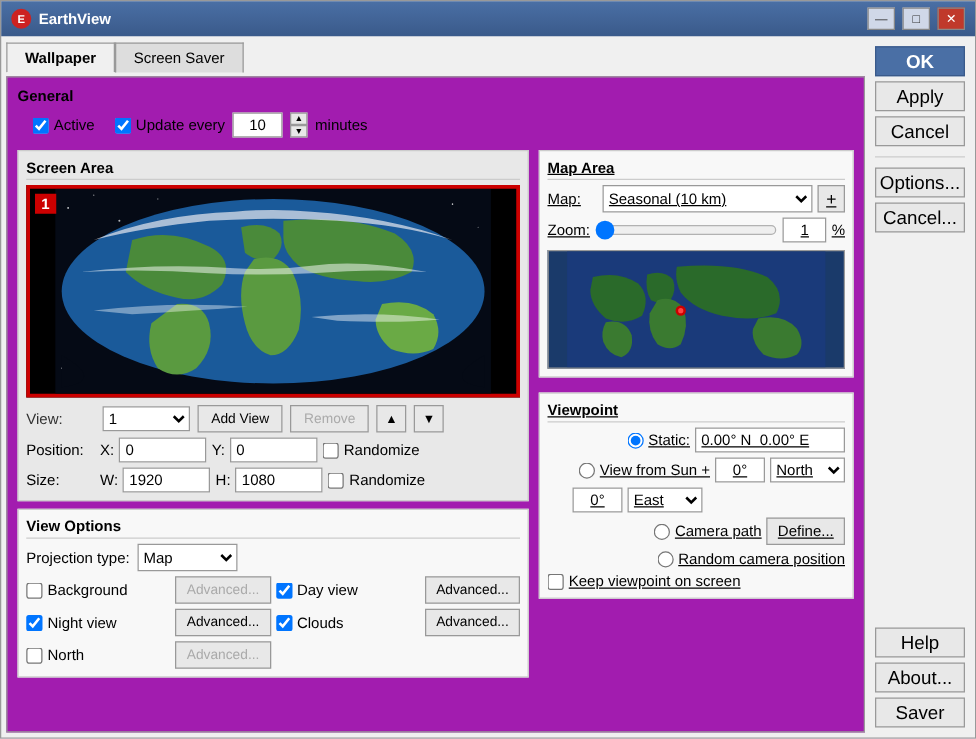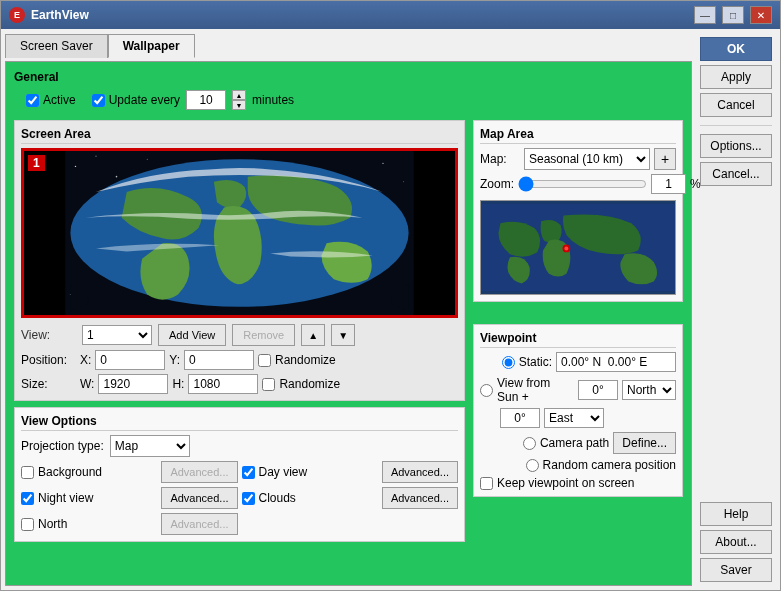--- a/index.html
+++ b/index.html
@@ -13,36 +13,36 @@
 
     .content { display: flex; flex: 1; padding: 4px; gap: 4px; }
     .main-panel { flex: 1; display: flex; flex-direction: column; gap: 4px; }
     .right-panel { width: 80px; display: flex; flex-direction: column; gap: 4px; padding: 4px; }
 
     
     .tabs { display: flex; gap: 0; }
     .tab { padding: 4px 14px; border: 1px solid #999; background: #ddd; cursor: pointer; font-size: 12px; border-bottom: none; position: relative; top: 1px; }
     .tab.active { background: #f0f0f0; border-bottom: 1px solid #f0f0f0; z-index: 2; font-weight: 600; }
 
-    .panel-body { border: 1px solid #999; background: #22c55e; padding: 8px; display: flex; flex-direction: column; gap: 6px; flex: 1; }
+    .panel-body { border: 1px solid #999; background: #a21caf; padding: 8px; display: flex; flex-direction: column; gap: 6px; flex: 1; }
 
     
     .section-label { font-weight: bold; font-size: 12px; margin-bottom: 2px; }
     .general-row { display: flex; align-items: center; gap: 16px; padding: 4px 12px; }
     .checkbox-label { display: flex; align-items: center; gap: 4px; cursor: pointer; }
     .checkbox-input { width: 13px; height: 13px; cursor: pointer; }
     .update-row { display: flex; align-items: center; gap: 6px; }
     .spin-input { width: 40px; height: 20px; border: 1px solid #999; text-align: center; background: white; }
     .spin-btns { display: flex; flex-direction: column; }
     .spin-btn { width: 14px; height: 10px; border: 1px solid #999; background: #e8e8e8; display: flex; align-items: center; justify-content: center; cursor: pointer; font-size: 7px; line-height: 1; }
 
     
     .two-col { display: flex; gap: 8px; flex: 1; }
     .left-col { flex: 1; display: flex; flex-direction: column; gap: 6px; }
-    .right-col { width: 210px; display: flex; flex-direction: column; gap: 6px; }
+    .right-col { width: 252px; display: flex; flex-direction: column; gap: 6px; text-decoration: underline; }
 
     
     .screen-area-box { border: 1px solid #ccc; background: #e8e8e8; padding: 6px; }
     .screen-preview { border: 3px solid #cc0000; background: #000; width: 100%; height: 170px; position: relative; overflow: hidden; display: flex; align-items: center; justify-content: center; }
     .preview-number { position: absolute; top: 4px; left: 4px; background: #cc0000; color: white; font-weight: bold; padding: 1px 5px; font-size: 12px; z-index: 2; }
 
     
     .earth-svg { width: 100%; height: 100%; }
 
     
@@ -70,32 +70,32 @@
     .map-label { width: 40px; }
     .map-select { flex: 1; height: 22px; border: 1px solid #999; background: white; }
     .map-add-btn { width: 22px; height: 22px; border: 1px solid #999; background: #e8e8e8; cursor: pointer; font-size: 14px; display: flex; align-items: center; justify-content: center; }
     .zoom-row { display: flex; align-items: center; gap: 4px; margin-bottom: 6px; }
     .zoom-slider { flex: 1; height: 14px; cursor: pointer; }
     .zoom-input { width: 35px; height: 20px; border: 1px solid #999; background: white; text-align: center; }
     .map-preview { width: 100%; height: 95px; background: #1a3a6a; border: 1px solid #999; position: relative; overflow: hidden; }
     .map-svg { width: 100%; height: 100%; }
 
     
-    .viewpoint-box { border: 1px solid #ccc; background: #f8f8f8; padding: 6px; margin-top: 16px; }
+    .viewpoint-box { border: 1px solid #ccc; background: #f8f8f8; padding: 6px; margin-top: 6px; }
     .vp-row { display: flex; align-items: center; gap: 4px; margin-bottom: 4px; justify-content: flex-end; }
     .radio-input { cursor: pointer; }
     .static-input { width: 120px; height: 20px; border: 1px solid #999; background: white; padding: 0 4px; }
     .vp-select { width: 60px; height: 20px; border: 1px solid #999; background: white; }
     .define-btn { height: 22px; padding: 0 8px; border: 1px solid #999; background: #e8e8e8; cursor: pointer; }
     .degree-input { width: 40px; height: 20px; border: 1px solid #999; background: white; text-align: center; }
     .vp-indent { margin-left: 20px; display: flex; align-items: center; gap: 4px; margin-bottom: 4px; }
     .keep-row { display: flex; align-items: center; gap: 4px; margin-top: 2px; }
 
     
-    .right-btn { width: 72px; height: 24px; border: 1px solid #999; background: #e8e8e8; cursor: pointer; font-size: 12px; text-align: center; display: flex; align-items: center; justify-content: center; }
+    .right-btn { width: 72px; height: 24px; border: 1px solid #999; background: #e8e8e8; cursor: pointer; font-size: 15px; text-align: center; display: flex; align-items: center; justify-content: center; }
     .right-btn.primary { background: #4a6fa5; color: white; border-color: #3a5a8a; font-weight: bold; }
     .right-btn-spacer { flex: 1; }
 
     .divider { width: 100%; height: 1px; background: #ccc; margin: 4px 0; }
 
     .section-header { font-weight: bold; margin-bottom: 4px; border-bottom: 1px solid #ccc; padding-bottom: 2px; }
   </style>
 </head>
 <body>
 
@@ -107,22 +107,22 @@
     <div class="title-bar-btn">—</div>
     <div class="title-bar-btn">□</div>
     <div class="title-bar-btn title-bar-close">✕</div>
   </div>
 
   <div class="content">
 
     <div class="main-panel">
 
       <div class="tabs">
+        <div class="tab active">Wallpaper</div>
         <div class="tab">Screen Saver</div>
-        <div class="tab active">Wallpaper</div>
       </div>
 
       <div class="panel-body">
 
         <div>
           <div class="section-label">General</div>
           <div class="general-row">
             <label class="checkbox-label">
               <input type="checkbox" class="checkbox-input" checked="" style="">
               <span>Active</span>

